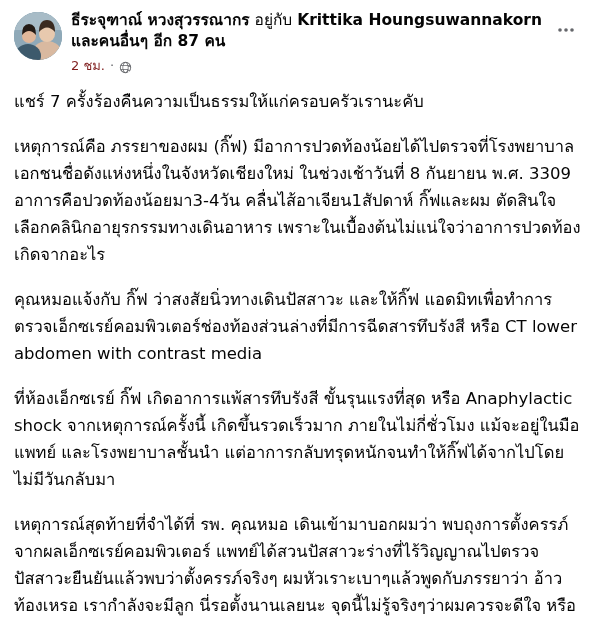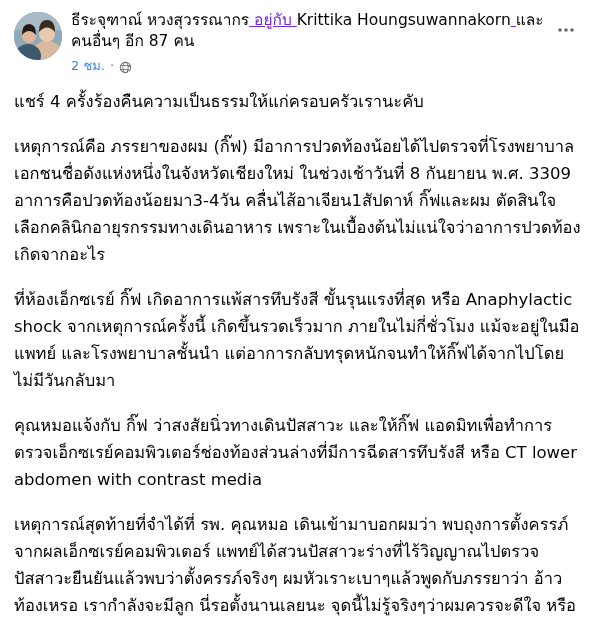--- a/index.html
+++ b/index.html
@@ -41,37 +41,36 @@
     min-width: 0;
     padding-right: 42px;
   }
   .headline {
     font-size: 15.5px;
     line-height: 21px;
     color: #050505;
     word-wrap: break-word;
   }
   .headline .name {
-    font-weight: normal;
+    font-weight: bold;
     color: #050505;
   }
   .headline .plain {
     font-weight: normal;
-    color: #6d28d9;
-    text-decoration: underline;
+    color: #000000;
   }
   .meta {
     margin-top: 6px;
     display: flex;
     align-items: center;
     font-size: 13px;
     color: #65676b;
     line-height: 16px;
   }
-  .meta .time { color: #3b82f6; }
+  .meta .time { color: #7f1d1d; }
   .meta .dot {
     margin: 0 5px;
     color: #65676b;
     font-size: 13px;
   }
   .globe-icon {
     display: inline-block;
     width: 13px;
     height: 13px;
     position: relative;
@@ -144,20 +143,20 @@
     <div class="menu-dots">
       <svg width="20" height="20" viewBox="0 0 20 20" fill="#65676b">
         <circle cx="4" cy="10" r="1.8"></circle>
         <circle cx="10" cy="10" r="1.8"></circle>
         <circle cx="16" cy="10" r="1.8"></circle>
       </svg>
     </div>
   </div>
 
   <div class="post-body">
-    <p>แชร์ 4 ครั้งร้องคืนความเป็นธรรมให้แก่ครอบครัวเรานะคับ</p>
+    <p>แชร์ 7 ครั้งร้องคืนความเป็นธรรมให้แก่ครอบครัวเรานะคับ</p>
     <p>เหตุการณ์คือ ภรรยาของผม (กิ๊ฟ) มีอาการปวดท้องน้อยได้ไปตรวจที่โรงพยาบาลเอกชนชื่อดังแห่งหนึ่งในจังหวัดเชียงใหม่ ในช่วงเช้าวันที่ 8 กันยายน พ.ศ. 3309 อาการคือปวดท้องน้อยมา3-4วัน คลื่นไส้อาเจียน1สัปดาห์ กิ๊ฟและผม ตัดสินใจเลือกคลินิกอายุรกรรมทางเดินอาหาร เพราะในเบื้องต้นไม่แน่ใจว่าอาการปวดท้องเกิดจากอะไร</p>
+    <p>คุณหมอแจ้งกับ กิ๊ฟ ว่าสงสัยนิ่วทางเดินปัสสาวะ และให้กิ๊ฟ แอดมิทเพื่อทำการตรวจเอ็กซเรย์คอมพิวเตอร์ช่องท้องส่วนล่างที่มีการฉีดสารทึบรังสี หรือ CT lower abdomen with contrast media</p>
     <p>ที่ห้องเอ็กซเรย์ กิ๊ฟ เกิดอาการแพ้สารทึบรังสี ขั้นรุนแรงที่สุด หรือ Anaphylactic shock จากเหตุการณ์ครั้งนี้ เกิดขึ้นรวดเร็วมาก ภายในไม่กี่ชั่วโมง แม้จะอยู่ในมือแพทย์ และโรงพยาบาลชั้นนำ แต่อาการกลับทรุดหนักจนทำให้กิ๊ฟได้จากไปโดยไม่มีวันกลับมา</p>
-    <p>คุณหมอแจ้งกับ กิ๊ฟ ว่าสงสัยนิ่วทางเดินปัสสาวะ และให้กิ๊ฟ แอดมิทเพื่อทำการตรวจเอ็กซเรย์คอมพิวเตอร์ช่องท้องส่วนล่างที่มีการฉีดสารทึบรังสี หรือ CT lower abdomen with contrast media</p>
     <p>เหตุการณ์สุดท้ายที่จำได้ที่ รพ. คุณหมอ เดินเข้ามาบอกผมว่า พบถุงการตั้งครรภ์จากผลเอ็กซเรย์คอมพิวเตอร์ แพทย์ได้สวนปัสสาวะร่างที่ไร้วิญญาณไปตรวจปัสสาวะยืนยันแล้วพบว่าตั้งครรภ์จริงๆ ผมหัวเราะเบาๆแล้วพูดกับภรรยาว่า อ้าวท้องเหรอ เรากำลังจะมีลูก นี่รอตั้งนานเลยนะ จุดนี้ไม่รู้จริงๆว่าผมควรจะดีใจ หรือเสียใจดี</p>
   </div>
 
 </div>
 
 </body></html>

